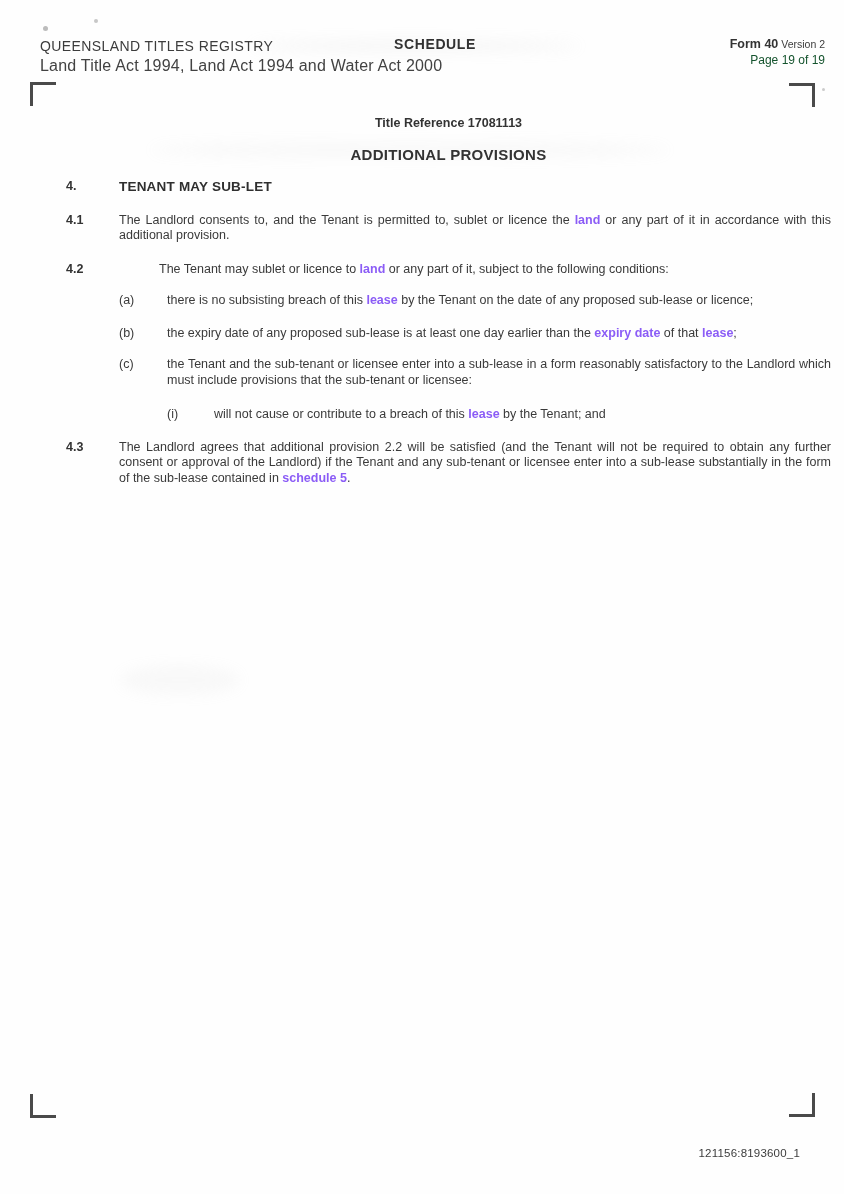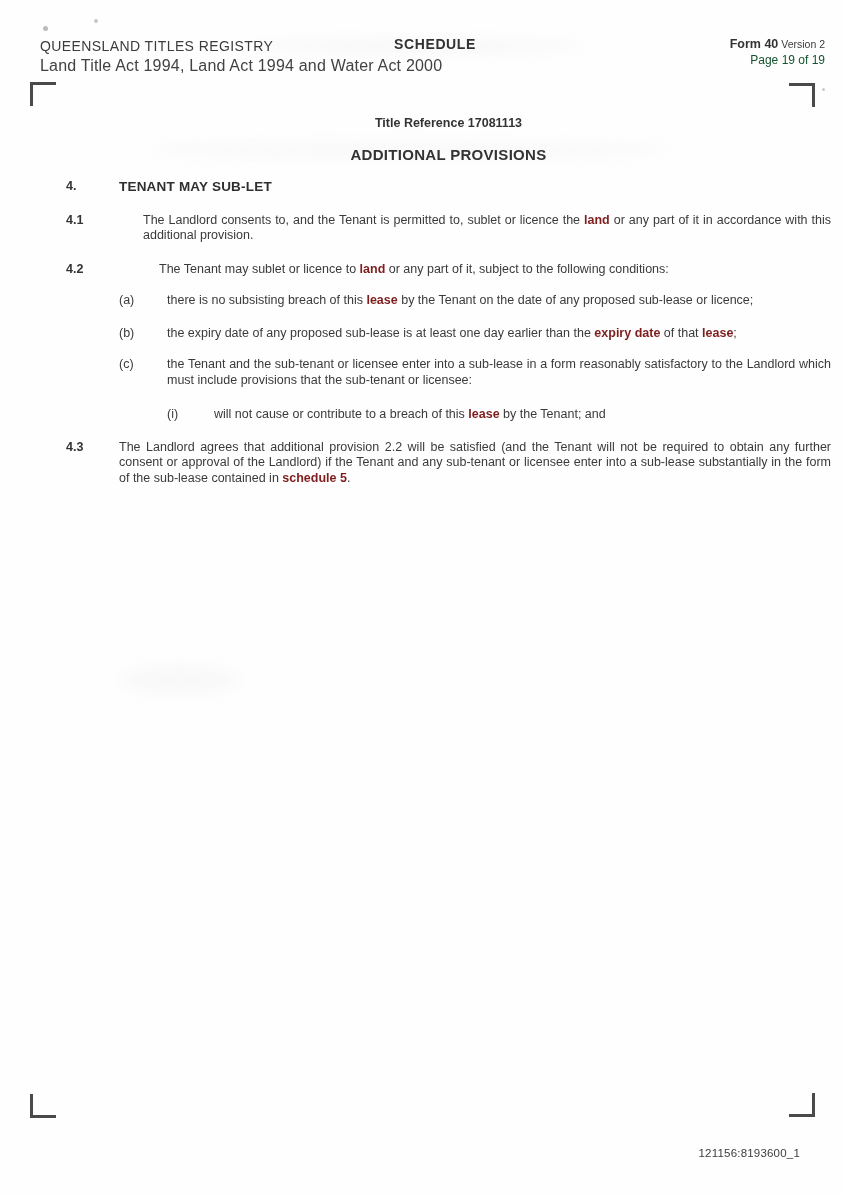--- a/index.html
+++ b/index.html
@@ -71,23 +71,23 @@
   .row { display: grid; grid-template-columns: 53px 1fr; }
   .row-a { padding-left: 53px; grid-template-columns: 48px 1fr; }
   .row-i { padding-left: 101px; grid-template-columns: 47px 1fr; }
   .num { font-weight: 700; color: #333; }
   .lbl { font-weight: 400; }
   .para { text-align: justify; }
   .sec-heading {
     margin-top: 17px;
   }
   .sec-heading .sec-title { font-weight: 700; font-size: 13.5px; letter-spacing: 0.2px; color: #2f2f2f; }
-  b { font-weight: 700; color: #7f1d1d; }
+  b { font-weight: 700; color: #8b5cf6; }
 
-  .mt-41 { margin-top: 18px; gap: 24px; }
+  .mt-41 { margin-top: 18px; }
   .mt-42 { margin-top: 18px; gap: 40px; }
   .mt-a  { margin-top: 16px; }
   .mt-b  { margin-top: 17px; }
   .mt-c  { margin-top: 16px; }
   .mt-i  { margin-top: 19px; }
   .mt-ii { margin-top: 16px; }
   .mt-43 { margin-top: 17px; }
 
   
   .footer-ref {

